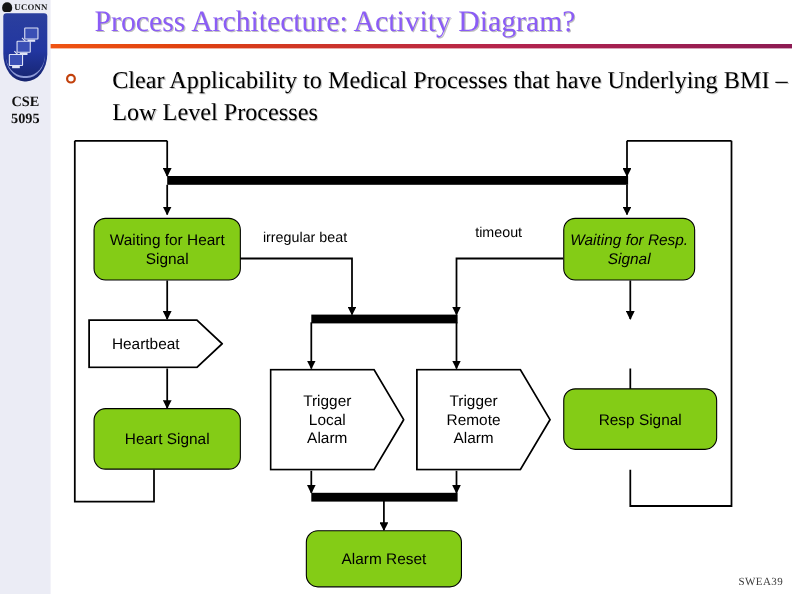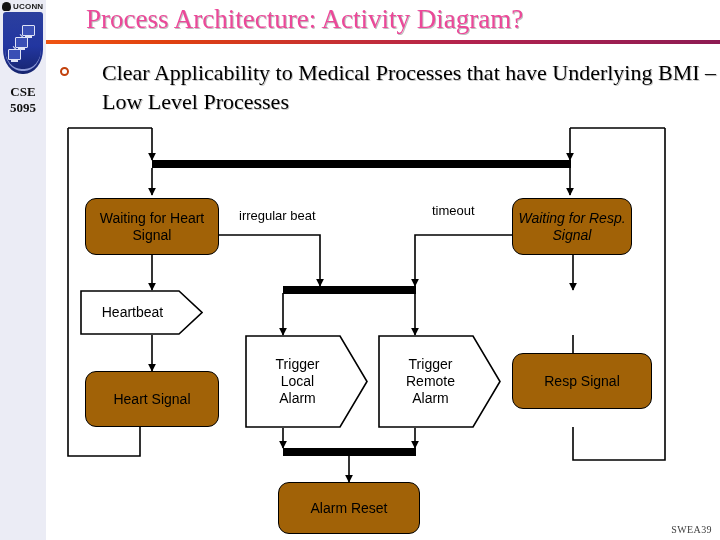--- a/index.html
+++ b/index.html
@@ -10,21 +10,21 @@
     overflow:hidden;
     position:relative;
   }
   
   #sidebar{
     position:absolute;left:0;top:0;width:46px;height:540px;
     background:#ebecf5;
   }
   #uconn-wordmark{
     position:absolute;left:2px;top:1px;width:44px;height:11px;
-    font-family:Liberation Sans, sans-serif;
+    font-family:Liberation Serif, serif;
     font-size:8px;font-weight:bold;color:#1a1a1a;
     letter-spacing:0.2px;
     display:flex;align-items:center;
   }
   #uconn-wordmark .husky{
     display:inline-block;width:9px;height:9px;margin-right:2px;
     background:#141414;
     border-radius:50% 50% 40% 40%;
     position:relative;top:0px;
   }
@@ -58,21 +58,21 @@
     text-align:center;
     font-family:"Liberation Serif", serif;
     font-size:13px;font-weight:bold;color:#111111;
     line-height:16px;
   }
 
   
   #title{
     position:absolute;left:86px;top:4px;width:620px;height:34px;
     font-family:"Liberation Serif", serif;
-    font-size:27px;color:#ec4899;
+    font-size:27px;color:#8b5cf6;
     white-space:nowrap;
     text-shadow:1px 1px 0 #bfbfbf;
   }
   #title-rule{
     position:absolute;left:46px;top:40px;width:674px;height:4px;
     background:linear-gradient(90deg,#ef5413 0%,#e0410f 18%,#b3234e 62%,#8d1b53 100%);
   }
 
   
   #bullet-row{position:absolute;left:60px;top:58px;width:650px;}
@@ -93,21 +93,21 @@
   #diagram svg{position:absolute;left:0;top:0;}
 
   .node{
     position:absolute;
     display:flex;align-items:center;justify-content:center;
     text-align:center;
     font-family:"Liberation Sans", sans-serif;
     font-size:14px;color:#000000;
     line-height:17px;
     box-sizing:border-box;
-    background:#a16207;
+    background:#84cc16;
   }
   .state{
     border:1.6px solid #000000;
     border-radius:11px;
   }
   .edge-label{
     position:absolute;
     font-family:"Liberation Sans", sans-serif;
     font-size:13px;color:#000000;
     white-space:nowrap;

